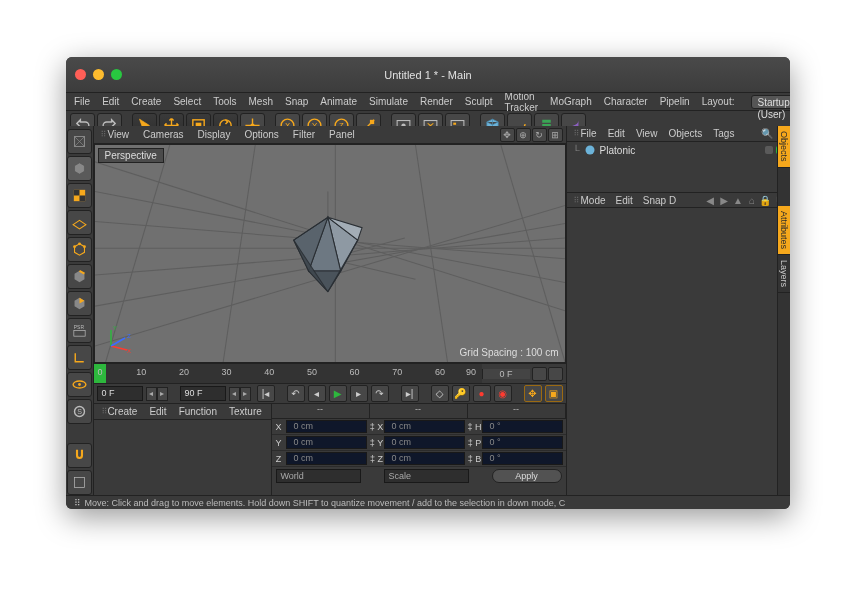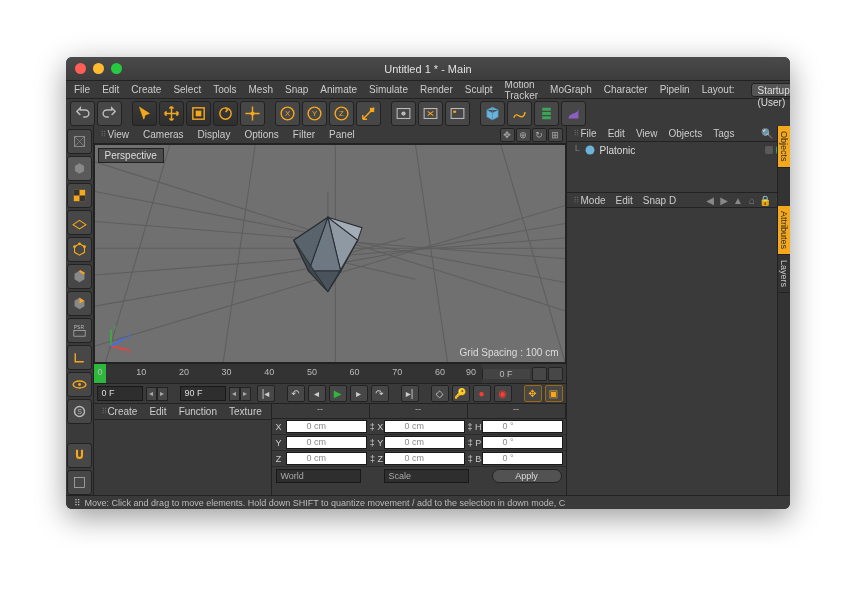--- a/index.html
+++ b/index.html
@@ -1,18 +1,18 @@
 <!DOCTYPE html>
 <html><head>
 <meta charset="utf-8">
 <style>
   * { box-sizing: border-box; margin:0; padding:0; font-family: -apple-system, Helvetica, Arial, sans-serif; }
   body { background:#fff; width:860px; height:597px; overflow:hidden; }
   .frame { position:absolute; left:66px; top:57px; width:724px; height:452px; background:#3d3d3d; border-radius:6px 6px 6px 6px; box-shadow:0 8px 30px rgba(0,0,0,.4); overflow:hidden; }
-  .titlebar { height:24px; background:linear-gradient(#4a4a4a,#3c3c3c); display:flex; align-items:center; position:relative; border-bottom:1px solid #222; }
+  .titlebar { height:36px; background:linear-gradient(#4a4a4a,#3c3c3c); display:flex; align-items:center; position:relative; border-bottom:1px solid #222; }
   .trafficlights { display:flex; gap:7px; margin-left:9px; }
   .tl { width:11px; height:11px; border-radius:50%; }
   .tl.r { background:#ff5f57; } .tl.y { background:#febc2e; } .tl.g{ background:#28c840; }
   .title-text { position:absolute; left:0; right:0; text-align:center; font-size:11px; color:#e0e0e0; }
   .menubar { height:18px; background:#3a3a3a; border-bottom:1px solid #222; display:flex; align-items:center; padding-left:8px; font-size:10px; color:#ccc;}
   .menubar span { margin-right:12px; cursor:default; }
   .layout-box { margin-left:auto; margin-right:6px; display:flex; align-items:center; gap:4px;}
   .layout-label { color:#ccc; }
   .layout-sel { background:#555; border:1px solid #222; border-radius:3px; color:#ddd; font-size:10px; padding:1px 12px 9px 6px; height:14px; line-height:12px;}
   .toolbar { height:29px; background:#3a3a3a; border-bottom:1px solid #222; display:flex; align-items:center; padding-left:4px; gap:2px;}
@@ -51,21 +51,21 @@
   .pbspacer{flex:1;}
   .bottom-panel { height:92px; background:#3a3a3a; border-top:1px solid #222; display:flex;}
   .bp-left { width:178px; border-right:1px solid #222; }
   .bp-tabs { height:16px; display:flex; align-items:center; font-size:10px; color:#ccc; padding-left:8px; border-bottom:1px solid #222;}
   .bp-tabs span { margin-right:12px;}
   .bp-right { flex:1; display:flex; flex-direction:column;}
   .coord-head { height:15px; display:flex; border-bottom:1px solid #222;}
   .coord-head div { flex:1; text-align:center; font-size:9px; color:#bbb; border-right:1px solid #222;}
   .coord-row { height:16px; display:flex; align-items:center; border-bottom:1px solid #2b2b2b;}
   .coord-lbl { width:14px; text-align:center; font-size:9px; color:#ccc;}
-  .coord-val { flex:1; height:13px; background:#ffffff; border:1px solid #191919; margin-right:3px; font-size:9px; color:#888; padding-left:20px; line-height:11px;}
+  .coord-val { flex:1; height:13px; background:#0f172a; border:1px solid #191919; margin-right:3px; font-size:9px; color:#888; padding-left:7px; line-height:11px;}
   .apply-row { height:18px; display:flex; align-items:center; gap:23px; padding:0 4px;}
   .sel-box { flex:1; height:14px; background:#2e2e2e; border:1px solid #191919; color:#aaa; font-size:9px; padding-left:4px; line-height:12px;}
   .apply-btn{ width:70px; height:14px; background:#525252; border:1px solid #222; border-radius:7px; color:#ddd; font-size:9px; text-align:center; line-height:12px; cursor:pointer;}
   .right-panel { width:237px; background:#3a3a3a; border-left:1px solid #222; display:flex; flex-direction:column;}
   .rp-tabs { height:16px; border-bottom:1px solid #222; display:flex; align-items:center; font-size:10px; color:#ccc; padding-left:6px;}
   .rp-tabs span { margin-right:11px;}
   .obj-row { height:16px; display:flex; align-items:center; padding-left:6px; font-size:10px; color:#ddd; gap:4px;}
   .obj-dots { margin-left:auto; margin-right:6px; display:flex; gap:3px;}
   .dot { width:8px; height:8px; border-radius:2px;}
   .attr-bar { height:16px; border-top:1px solid #222; border-bottom:1px solid #222; display:flex; align-items:center; font-size:10px; color:#ccc; padding-left:6px; margin-top:34px;}

